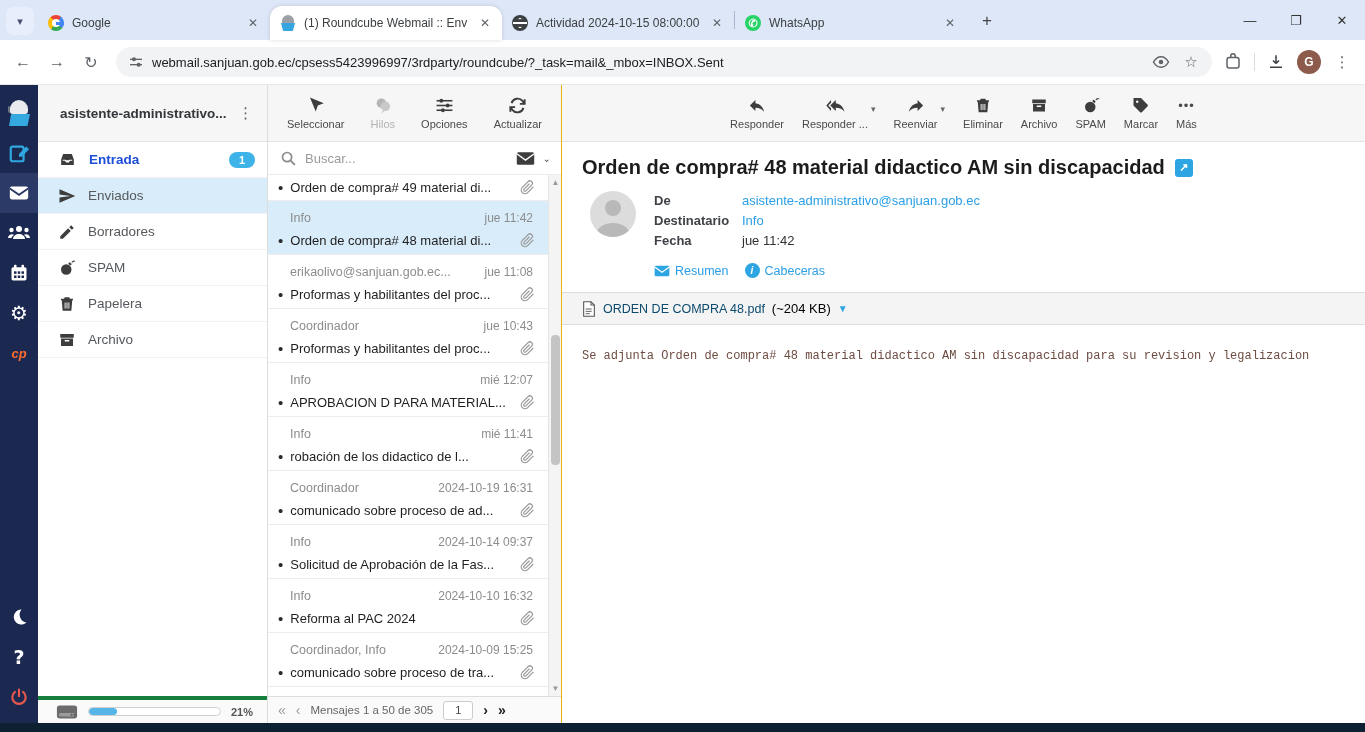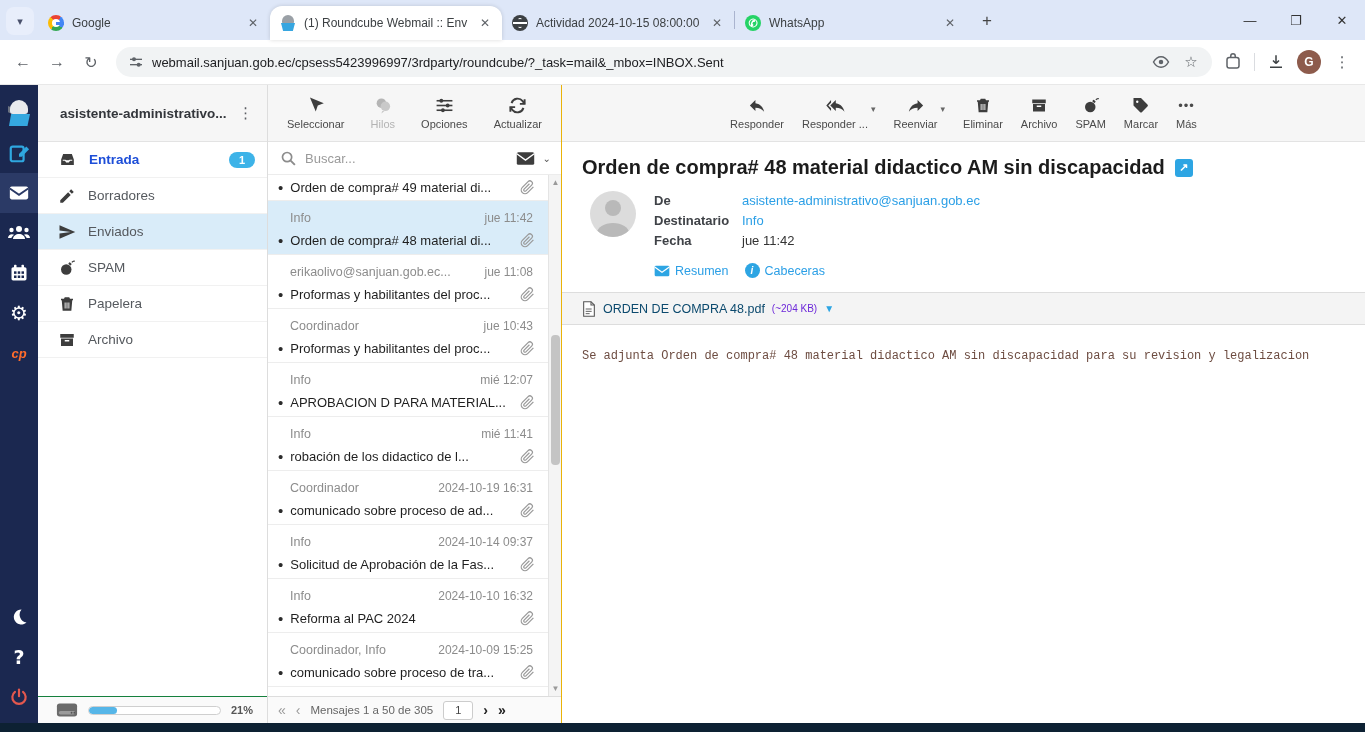--- a/index.html
+++ b/index.html
@@ -54,21 +54,21 @@
   
   .folders { width:230px; background:#fff; border-right:1px solid #ddd; display:flex; flex-direction:column; flex:0 0 auto; }
   .acct { height:57px; background:#f6f6f6; border-bottom:1px solid #e3e3e3; display:flex; align-items:center; padding:0 8px 0 22px; }
   .acct .name { flex:1; font-size:13.5px; font-weight:bold; color:#33363b; white-space:nowrap; overflow:hidden; }
   .acct .kebab { color:#5b5e63; font-size:15px; cursor:pointer; padding:0 6px; }
   .folder { height:36px; display:flex; align-items:center; gap:12px; padding:0 12px 0 20px; border-bottom:1px solid #f1f1f1; cursor:pointer; }
   .folder .flabel { font-size:13.5px; color:#55595e; flex:1; }
   .folder.unread .flabel { font-weight:bold; color:#1d4ed8; }
   .folder.selected { background:#d9ecf9; }
   .badge { background:#3db3e8; color:#fff; font-size:11px; font-weight:bold; border-radius:9px; padding:2px 10px; }
-  .quota { margin-top:auto; height:27px; background:#fafafa; border-top:1px solid #15803d; display:flex; align-items:center; gap:10px; padding:0 14px 0 18px; }
+  .quota { margin-top:auto; height:27px; background:#fafafa; border-top:4px solid #15803d; display:flex; align-items:center; gap:10px; padding:0 14px 0 18px; }
   .quota-track { flex:1; height:9px; border:1px solid #cfcfcf; border-radius:5px; background:#fff; overflow:hidden; }
   .quota-fill { height:100%; width:21%; background:#56b6e8; border-radius:5px; }
   .quota-label { font-size:11px; font-weight:bold; color:#555; }
 
   
   .listcol { width:294px; border-right:1px solid #eab308; display:flex; flex-direction:column; flex:0 0 auto; background:#fff; }
   .ltoolbar { height:57px; background:#f6f6f6; border-bottom:1px solid #e3e3e3; display:flex; align-items:center; justify-content:space-around; padding:0 6px; }
   .tbtn { display:flex; flex-direction:column; align-items:center; gap:3px; border:none; background:transparent; cursor:pointer; color:#4a4a4a; font-size:11px; }
   .tbtn.disabled { color:#b3b3b3; }
   .tbtn svg { display:block; }
@@ -110,21 +110,21 @@
   .hrows { display:flex; flex-direction:column; gap:5px; padding-top:2px; }
   .hrow { display:flex; font-size:13px; }
   .hlabel { width:88px; font-weight:bold; color:#3f4247; }
   .hval { color:#333; }
   .hval.link { color:#2b9fe6; cursor:pointer; }
   .hactions { display:flex; gap:16px; margin:10px 0 0 0; align-items:center; }
   .hact { display:flex; gap:5px; align-items:center; font-size:12.5px; color:#2b9fe6; cursor:pointer; }
   .infodot { width:15px; height:15px; border-radius:50%; background:#2da5e3; color:#fff; font-size:10px; font-weight:bold; font-style:italic; display:flex; align-items:center; justify-content:center; }
   .attachbar { margin:14px -24px 0 -20px; background:#f4f4f4; border-top:1px solid #ddd; border-bottom:1px solid #ddd; height:33px; display:flex; align-items:center; gap:7px; padding:0 20px; }
   .attname { font-size:12.5px; color:#0c4a6e; cursor:pointer; }
-  .attsize { font-size:10px; color:#6d28d9; }
+  .attsize { font-size:13px; color:#000000; }
   .attcaret { color:#2da5e3; font-size:10px; cursor:pointer; }
   .mbody { margin-top:24px; font-family:Liberation Mono, monospace; font-size:12px; color:#6d4c41; white-space:pre-wrap; }
 
   .bottomstrip { height:9px; background:#0d2133; flex:0 0 auto; }
 </style>
 </head>
 <body>
 
 <div class="screen">
 
@@ -271,31 +271,31 @@
         <span class="kebab">⋮</span>
       </div>
       <div class="folder unread">
         <svg width="19" height="19" viewBox="0 0 24 24">
             <path d="M4 12l2.5-7h11L20 12v7H4zm2 1h3l1.5 2h3L15 13h3" fill="#3d3d3d"></path>
             <path d="M6 13h3.2l1.5 2h2.6l1.5-2H18" stroke="#fff" stroke-width="1.4" fill="none"></path>
           </svg>
         <span class="flabel">Entrada</span>
         <span class="badge">1</span>
       </div>
+      <div class="folder selected">
+        <svg width="18" height="18" viewBox="0 0 24 24">
+            <path d="M2.01 21L23 12 2.01 3 2 10l15 2-15 2z" fill="#3d3d3d"></path>
+          </svg>
+        <span class="flabel">Enviados</span>
+      </div>
       <div class="folder">
         <svg width="18" height="18" viewBox="0 0 24 24">
             <path d="M3 17.5L13.5 7l3.5 3.5L6.5 21H3v-3.5zM15 5.5L17.5 3 21 6.5 18.5 9z" fill="#3d3d3d"></path>
           </svg>
         <span class="flabel">Borradores</span>
-      </div>
-      <div class="folder selected">
-        <svg width="18" height="18" viewBox="0 0 24 24">
-            <path d="M2.01 21L23 12 2.01 3 2 10l15 2-15 2z" fill="#3d3d3d"></path>
-          </svg>
-        <span class="flabel">Enviados</span>
       </div>
       <div class="folder">
         <svg width="18" height="18" viewBox="0 0 24 24">
             <circle cx="11" cy="14" r="7" fill="#3d3d3d"></circle>
             <rect x="14" y="5" width="4" height="3" rx="1" transform="rotate(35 16 6.5)" fill="#3d3d3d"></rect>
             <path d="M18.5 4.5c1-1.5 2.5-2 4-1.5" stroke="#3d3d3d" stroke-width="1.6" fill="none"></path>
           </svg>
         <span class="flabel">SPAM</span>
       </div>
       <div class="folder">

